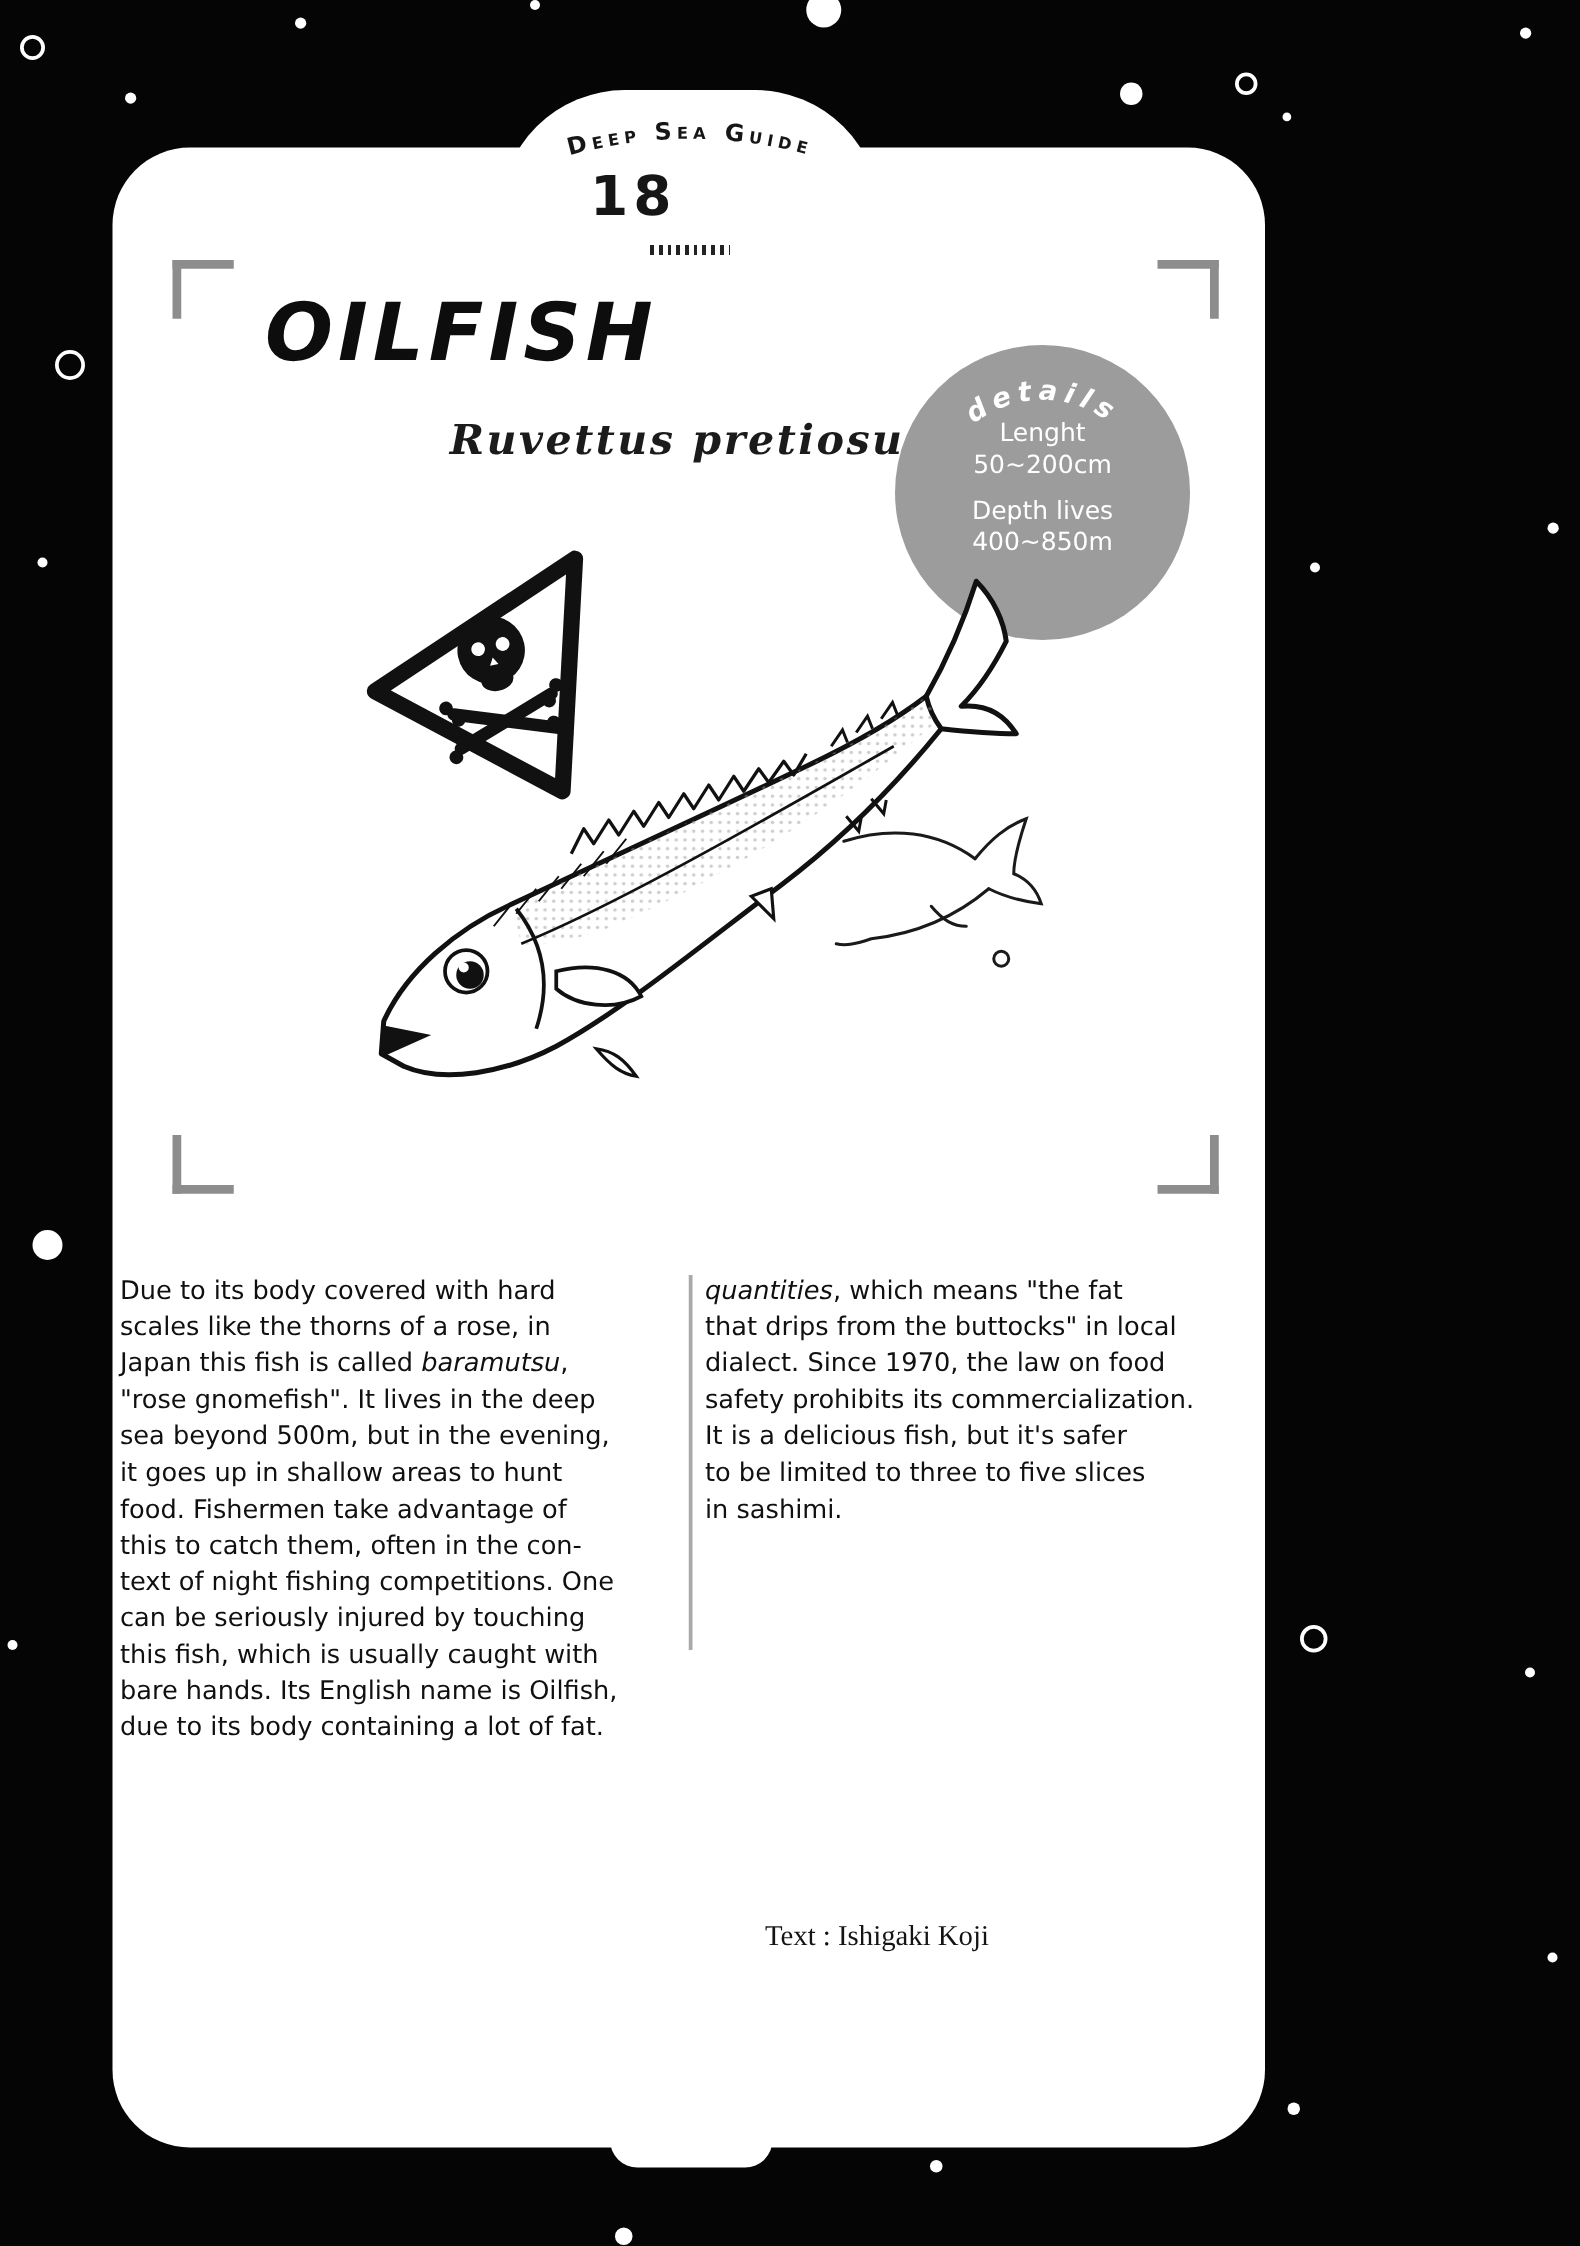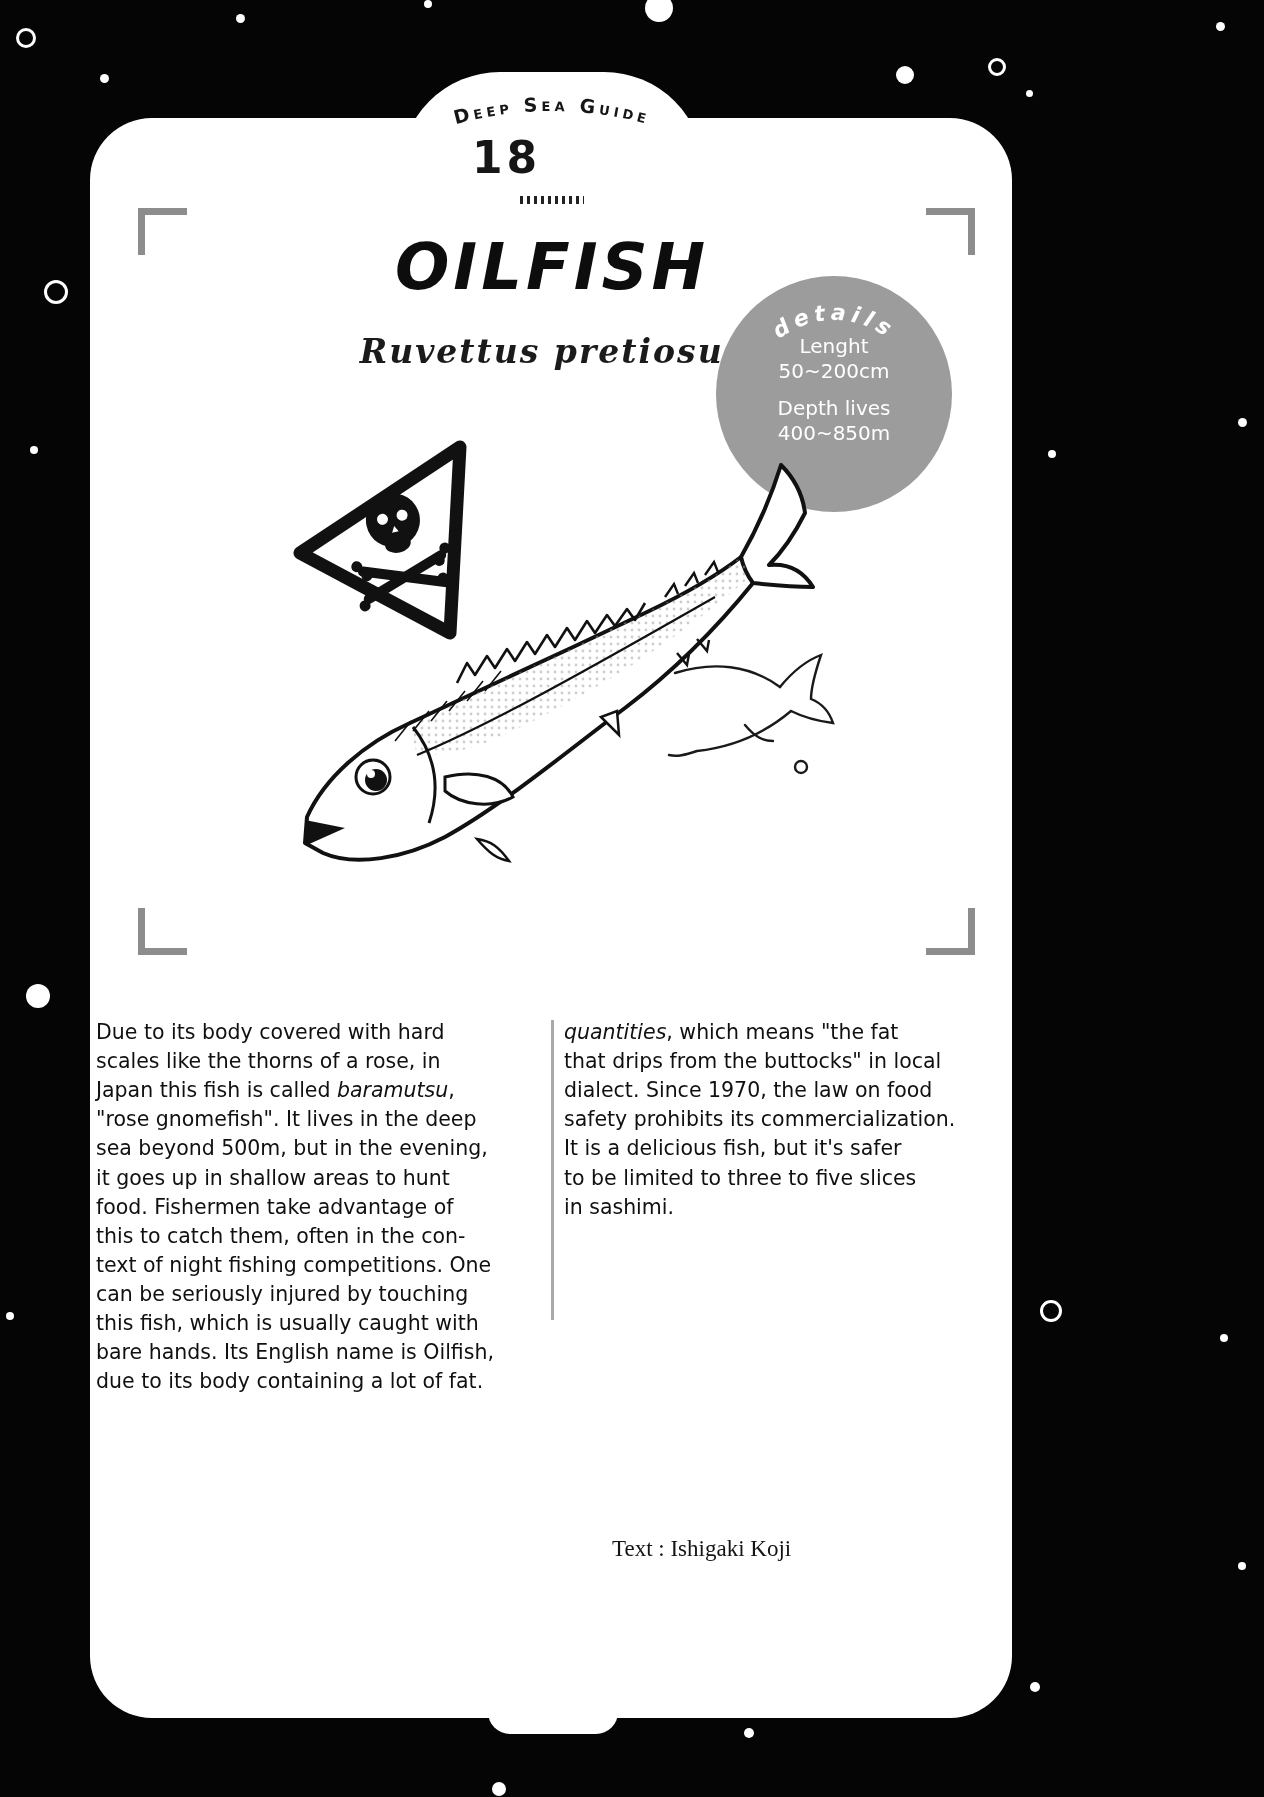--- a/index.html
+++ b/index.html
@@ -32,21 +32,21 @@
   .page-num {
     position:absolute; left:472px; top:132px; width:160px; text-align:left;
     font-size:44px; font-weight:bold; letter-spacing:4px; color:#161616;
   }
   .ticks {
     position:absolute; left:520px; top:196px; width:64px; height:8px;
     background:repeating-linear-gradient(90deg,#222 0 3px, transparent 3px 7px);
   }
 
   .title {
-    position:absolute; left:212px; top:230px; width:680px; text-align:center;
+    position:absolute; left:212px; top:230px; width:680px; 
     font-size:64px; font-weight:bold; font-style:italic; letter-spacing:4px; color:#0d0d0d;
   }
   .sci-name {
     position:absolute; left:282px; top:314px; width:540px; text-align:center;
     font-family:"DejaVu Serif", serif; font-style:italic; font-weight:bold;
     font-size:33px; letter-spacing:2px; color:#1b1b1b;margin-top:18px;
   }
 
   .badge { position:absolute; left:716px; top:276px; width:236px; height:236px; }
   .badge-circle { position:absolute; left:0; top:0; width:236px; height:236px;

